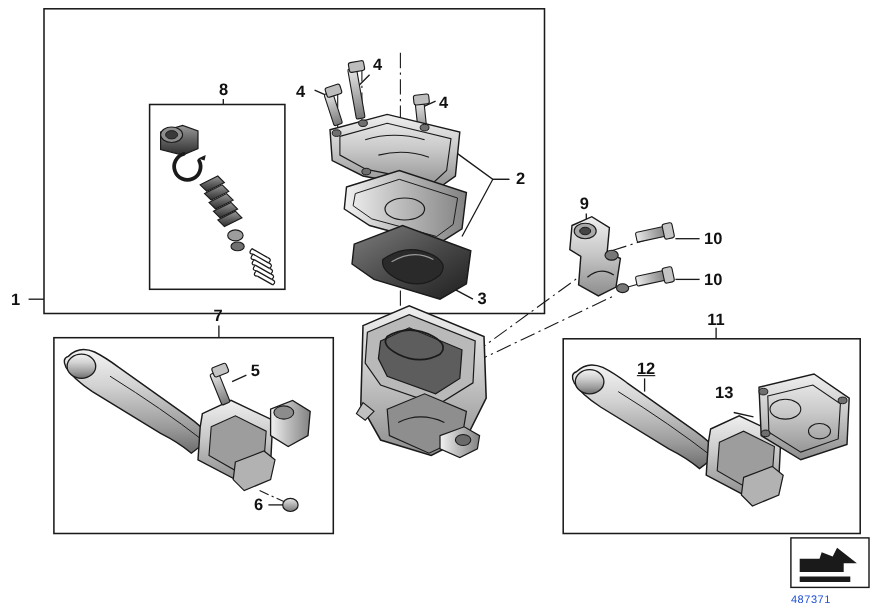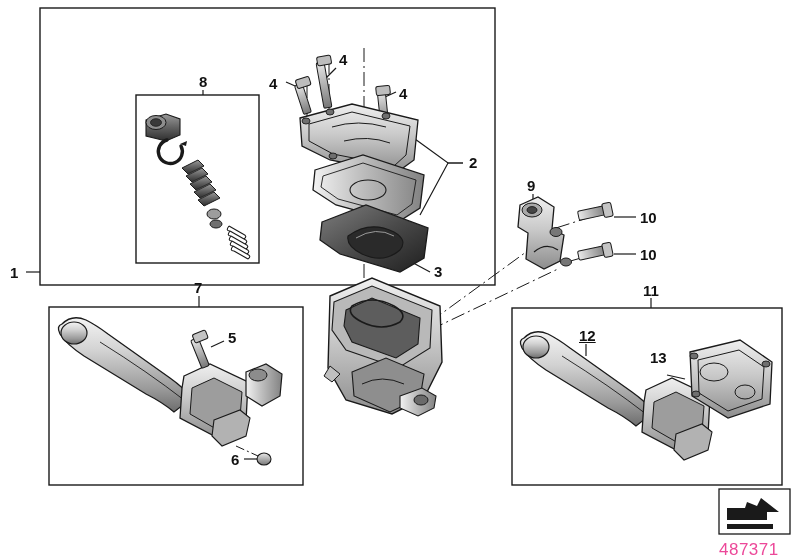--- a/index.html
+++ b/index.html
@@ -1,20 +1,20 @@
 <!DOCTYPE html>
 <html><head>
 <meta charset="utf-8">
 <style>
   html,body{margin:0;padding:0;background:#ffffff;}
   body{width:800px;height:560px;position:relative;font-family:"Liberation Sans",sans-serif;overflow:hidden;}
   .stage{position:absolute;left:0;top:0;width:800px;height:560px;}
   svg{display:block;}
   .lbl{position:absolute;font-family:"Liberation Sans",sans-serif;font-size:15px;font-weight:700;color:#111;line-height:1;white-space:nowrap;}
-  .partnum{position:absolute;font-family:"Liberation Sans",sans-serif;font-size:17px;color:#ec4899;letter-spacing:.5px;}
+  .partnum{position:absolute;font-family:"Liberation Sans",sans-serif;font-size:10px;color:#1d4ed8;letter-spacing:.5px;}
 </style>
 </head>
 <body>
 
 <div class="stage">
 <svg width="800" height="560" viewBox="0 0 800 560">
   <defs>
     <linearGradient id="gMetalV" x1="0" y1="0" x2="0" y2="1">
       <stop offset="0" stop-color="#efefef"></stop>
       <stop offset="0.45" stop-color="#c9c9c9"></stop>

